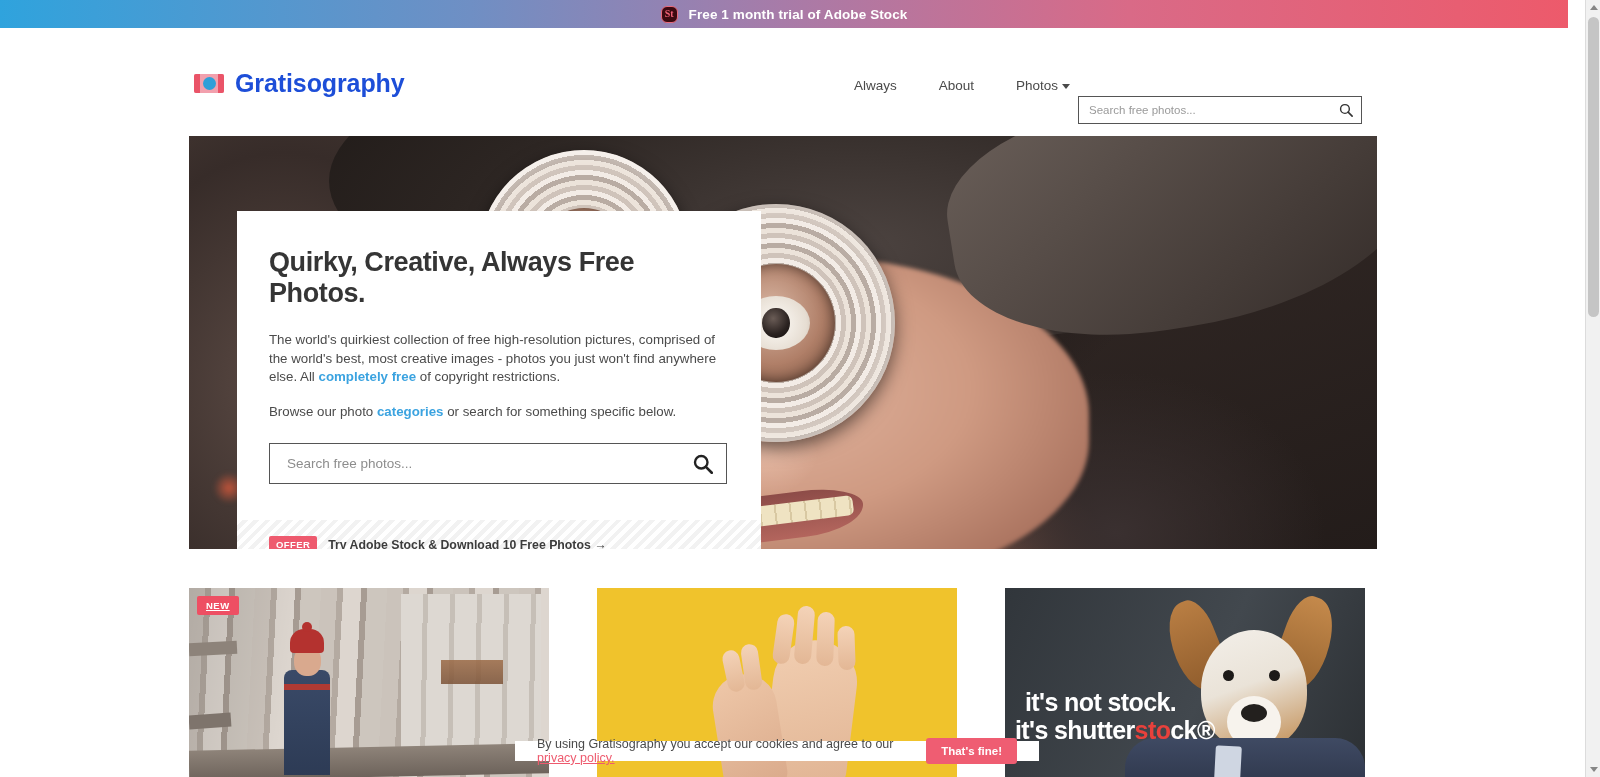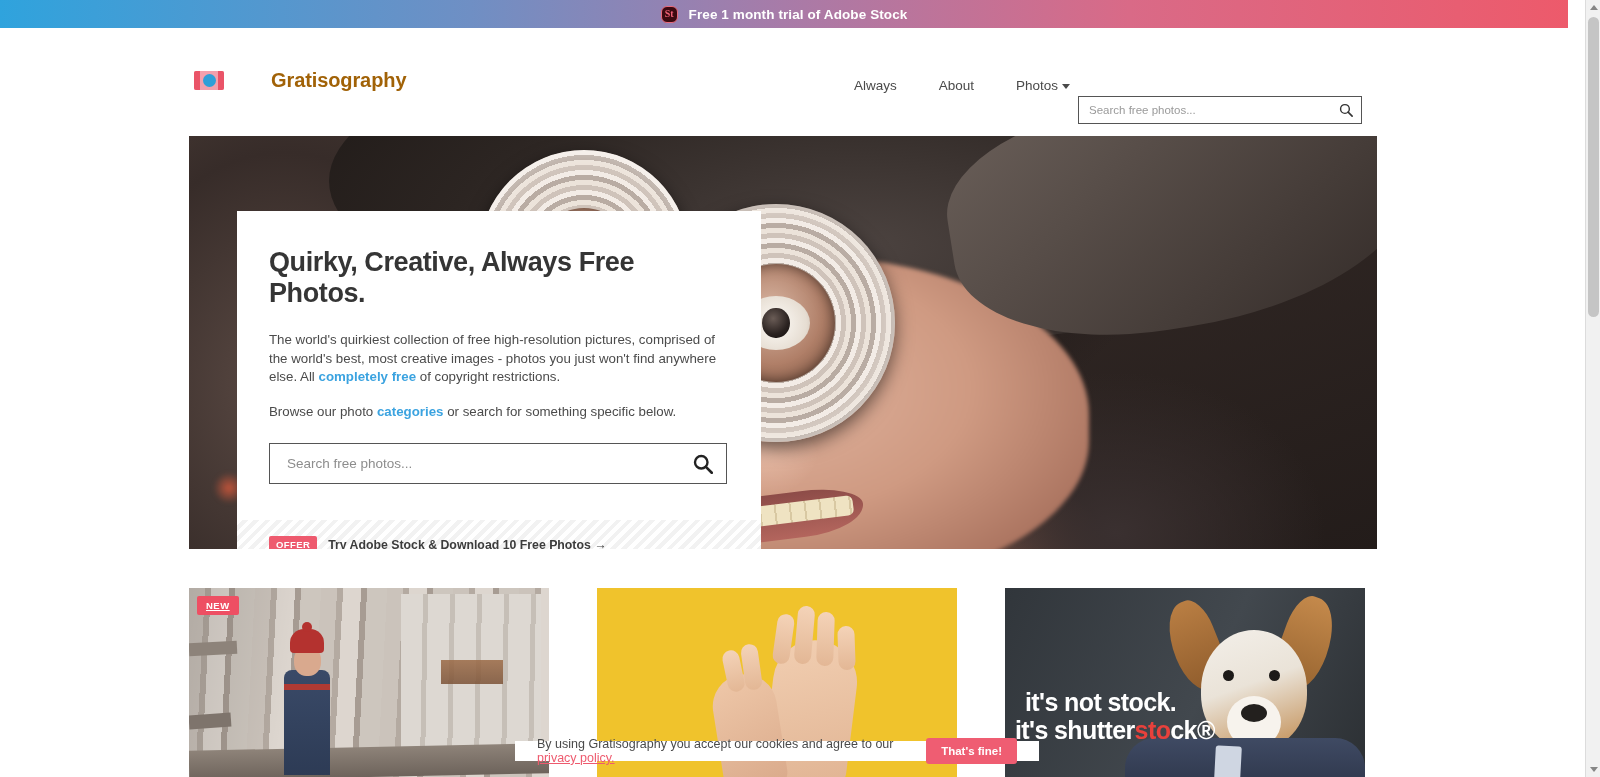--- a/index.html
+++ b/index.html
@@ -67,23 +67,22 @@
     content: ""; position: absolute; top: 0;
     width: 6px; height: 19px; background: #ea5468;
   }
   .brand-mark::before { left: 0; border-radius: 2px 0 0 2px; }
   .brand-mark::after { right: 0; border-radius: 0 2px 2px 0; }
   .brand-lens {
     width: 13px; height: 13px; border-radius: 50%;
     background: #2e9fd8; position: relative; z-index: 2;
   }
   .brand-name {
-    font-size: 20px; font-weight: bold; color: #a16207;
+    font-size: 25px; font-weight: bold; color: #1d4ed8;
     letter-spacing: -0.1px;
-    margin-left: 36px;
   }
 
   .nav {
     position: absolute; left: 850px; top: 44px;
     display: flex; align-items: center; gap: 34px;
   }
   .nav a {
     font-size: 13.5px; color: #4a4a4a; text-decoration: none;
     padding: 6px 4px; cursor: pointer;
   }

